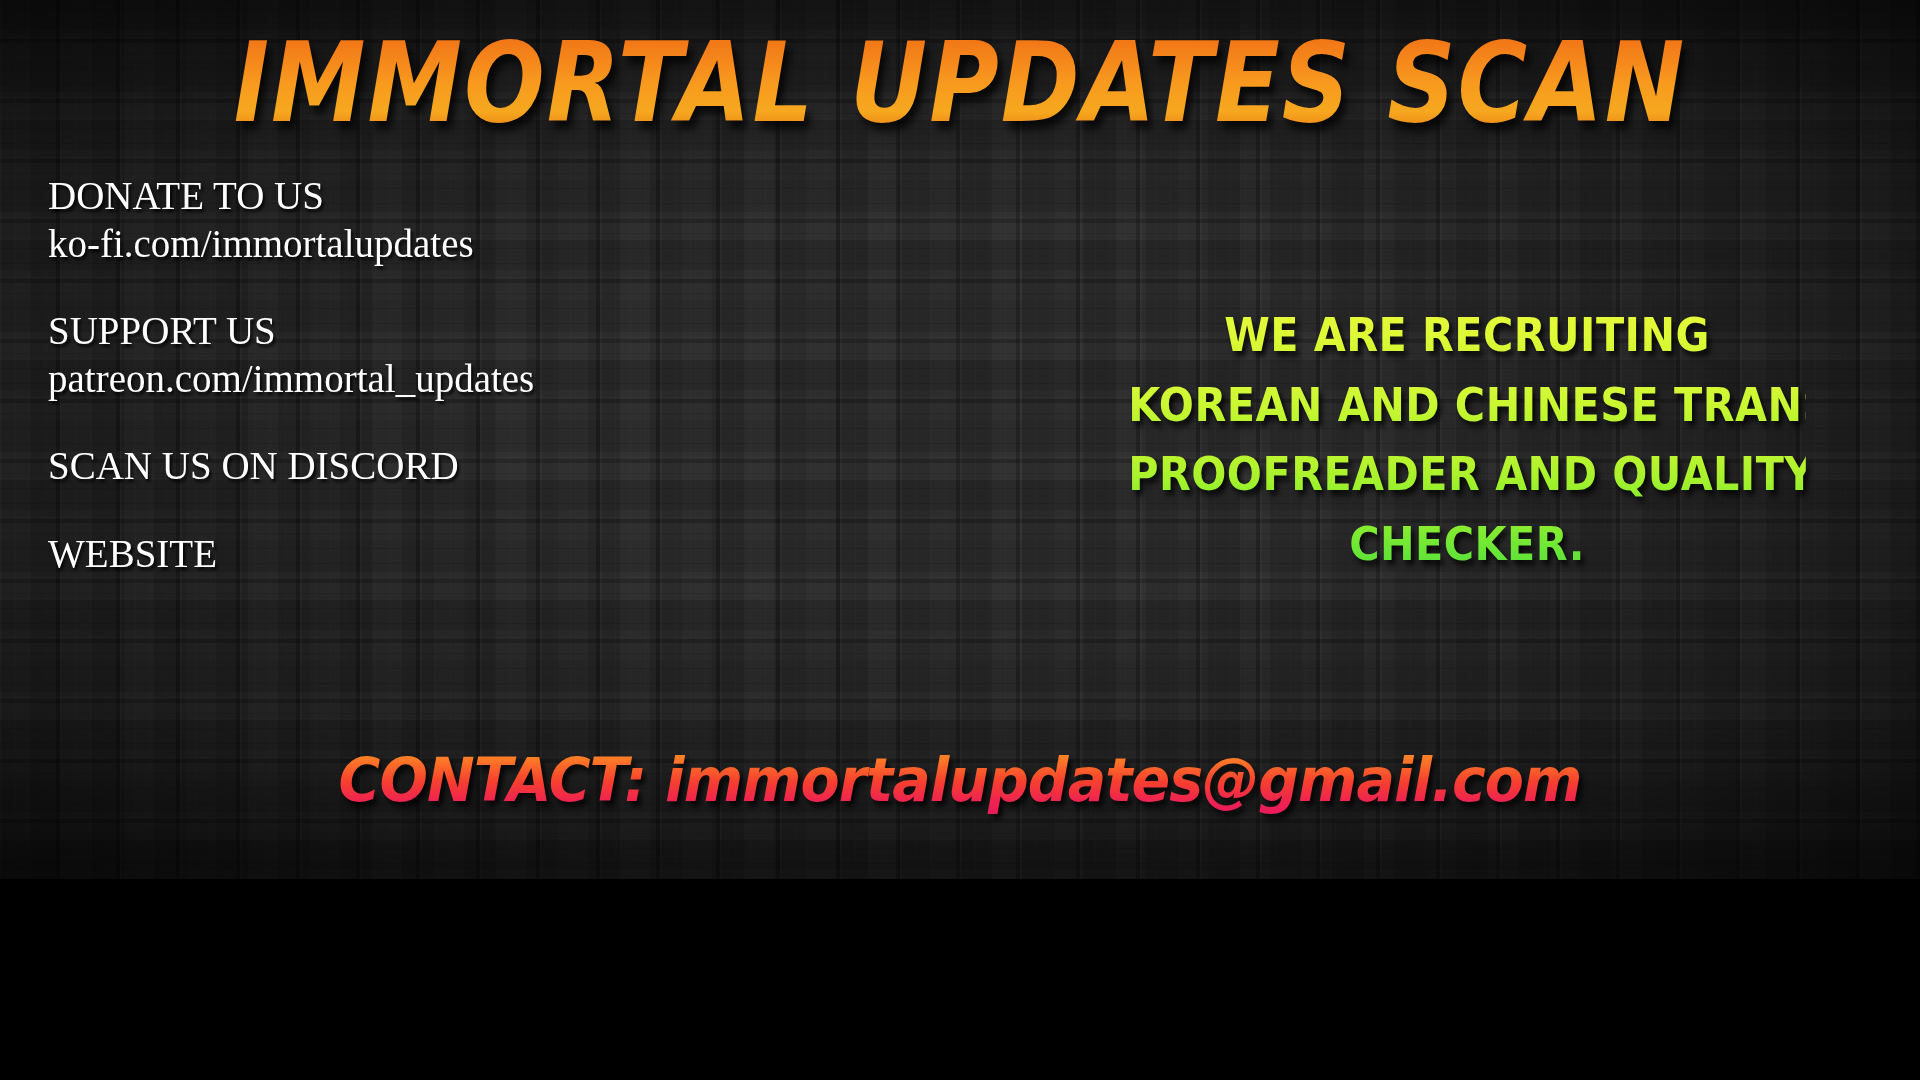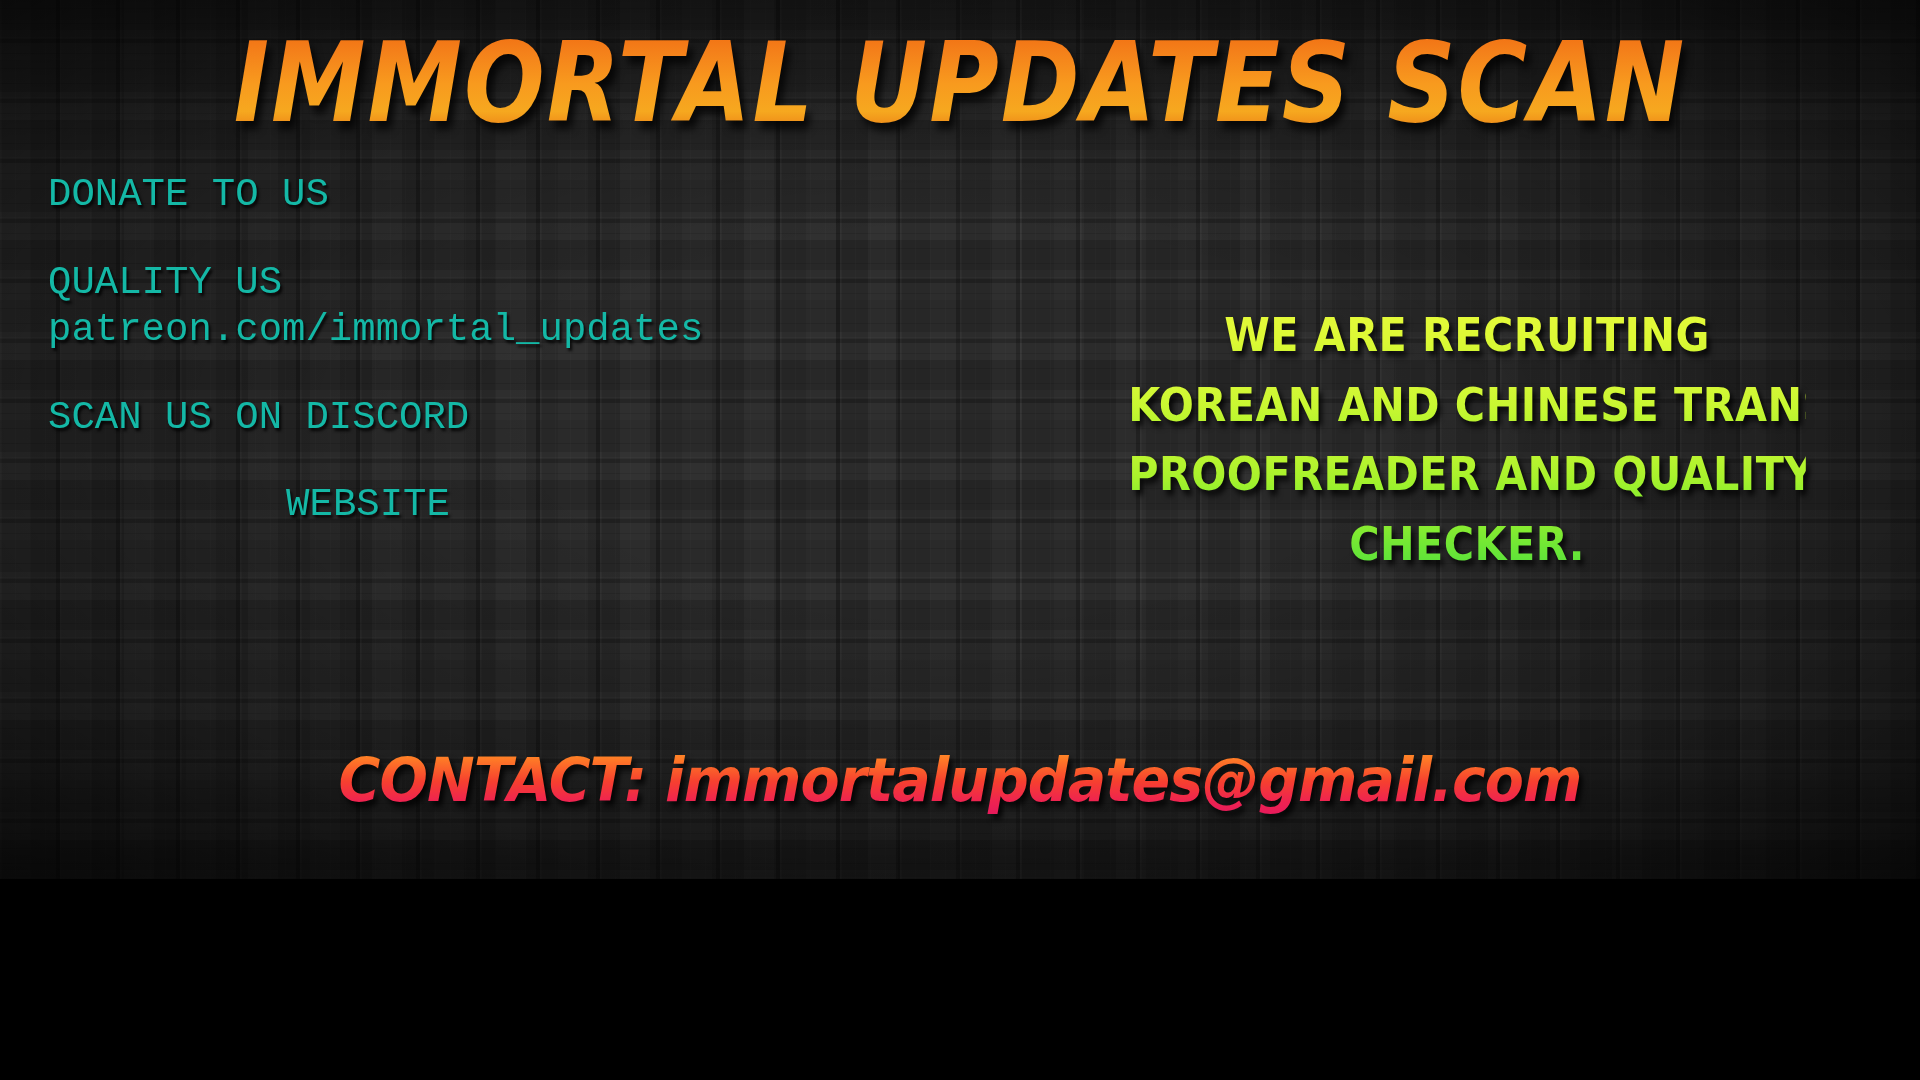--- a/index.html
+++ b/index.html
@@ -143,28 +143,28 @@
     transform-origin: top center;
     white-space: nowrap;
   }
 
   
   .links {
     position: absolute;
     left: 48px;
     top: 172px;
     width: 640px;
-    color: #14b8a6;
-    font-family: Liberation Mono, monospace;
+    color: #ffffff;
+    font-family: Liberation Serif, serif;
     font-size: 39px;
     line-height: 1.22;
     text-shadow: 2px 3px 3px rgba(0,0,0,0.85);
   }
   .link-block { margin-bottom: 40px; }
-  .link-block:last-child { margin-bottom: 0; text-align: center; }
+  .link-block:last-child { margin-bottom: 0; }
   .link-label { display: block; white-space: nowrap; }
   .link-value { display: block; white-space: nowrap; }
 
   
   .recruit {
     position: absolute;
     right: 68px;
     top: 300px;
     width: 770px;
     text-align: center;
@@ -237,24 +237,25 @@
   <div class="bg-vignette"></div>
 
   <div class="content">
 
     <div class="title">IMMORTAL UPDATES SCAN</div>
 
     <div class="links">
 
       <div class="link-block">
         <span class="link-label">DONATE TO US</span>
-      </div>
-
-      <div class="link-block">
-        <span class="link-label">QUALITY US</span>
+        <span class="link-value">ko-fi.com/immortalupdates</span>
+      </div>
+
+      <div class="link-block">
+        <span class="link-label">SUPPORT US</span>
         <span class="link-value">patreon.com/immortal_updates</span>
       </div>
 
       <div class="link-block">
         <span class="link-label">SCAN US ON DISCORD</span>
       </div>
 
       <div class="link-block">
         <span class="link-label">WEBSITE</span>
       </div>

